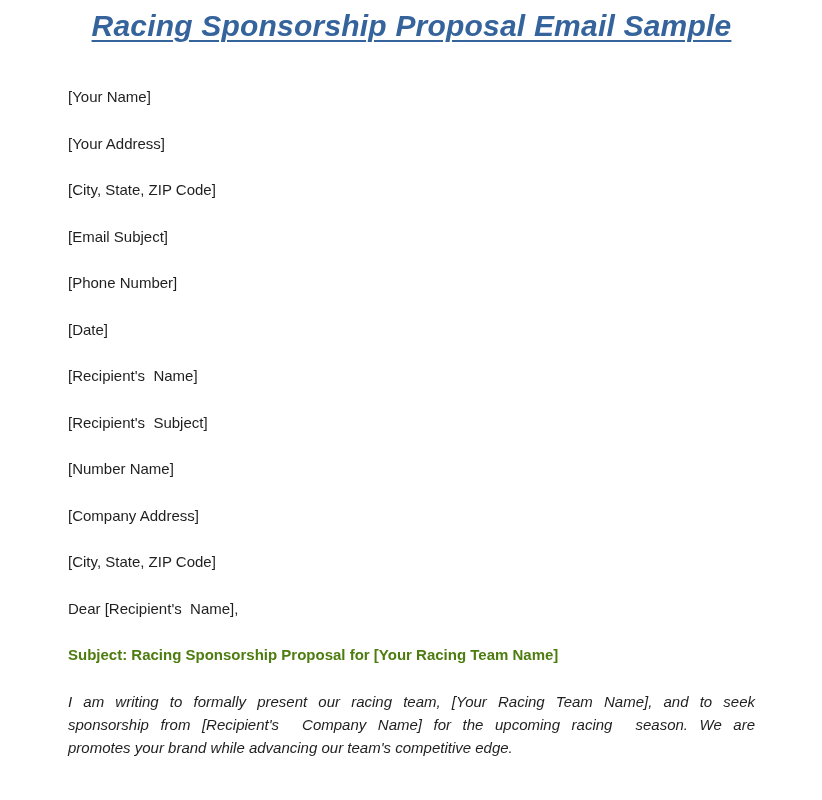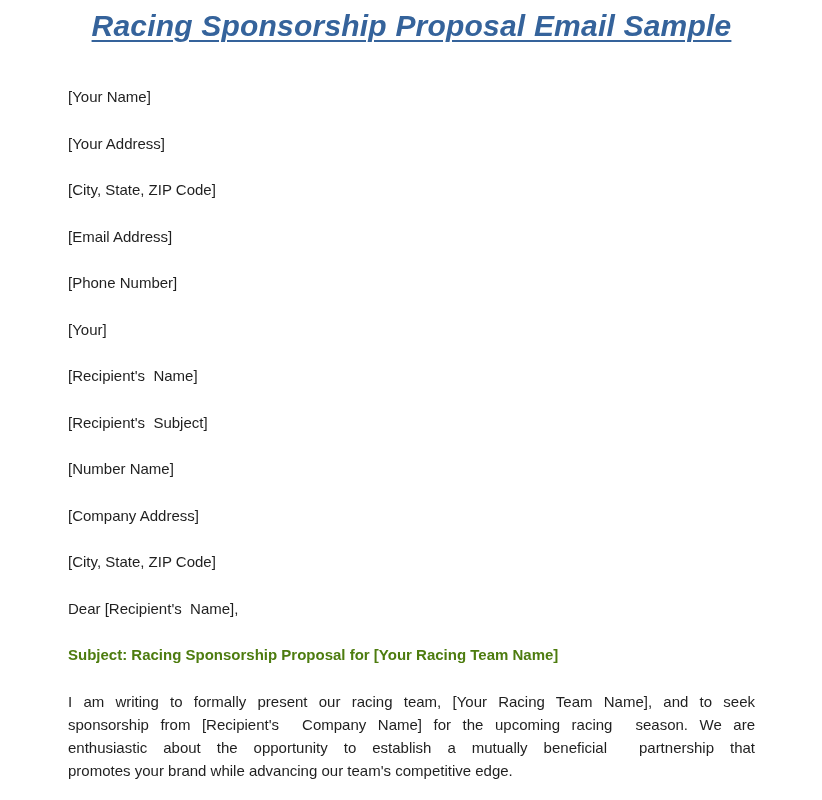--- a/index.html
+++ b/index.html
@@ -40,20 +40,21 @@
     font-size: 15px;
     line-height: 23px;
     white-space: pre-wrap;
   }
   .subject {
     font-weight: 700;
     color: #4d7c0f;
   }
   .body-para {
     margin: 0;
+    font-style: italic;
   }
   .body-line {
     font-size: 15px;
     line-height: 23px;
     text-align: justify;
     text-align-last: justify;
     white-space: pre-wrap;
   }
   .body-line.last-line {
     text-align: left;
@@ -63,34 +64,33 @@
 </head>
 <body>
 
 <div class="page">
 
   <h1 class="doc-title">Racing Sponsorship Proposal Email Sample</h1>
 
   <p class="line">[Your Name]</p>
   <p class="line">[Your Address]</p>
   <p class="line">[City, State, ZIP Code]</p>
-  <p class="line">[Email Address]</p>
+  <p class="line">[Email Subject]</p>
   <p class="line">[Phone Number]</p>
-  <p class="line">[Your]</p>
+  <p class="line">[Date]</p>
 
   <p class="line">[Recipient's  Name]</p>
   <p class="line">[Recipient's  Subject]</p>
   <p class="line">[Number Name]</p>
   <p class="line">[Company Address]</p>
   <p class="line">[City, State, ZIP Code]</p>
 
   <p class="line">Dear [Recipient's  Name],</p>
 
   <p class="line subject">Subject: Racing Sponsorship Proposal for [Your Racing Team Name]</p>
 
   <div class="body-para">
     <div class="body-line">I am writing to formally present our racing team, [Your Racing Team Name], and to seek</div>
     <div class="body-line">sponsorship from [Recipient's  Company Name] for the upcoming racing  season. We are</div>
-    <div class="body-line">enthusiastic about the opportunity to establish a mutually beneficial  partnership that</div>
     <div class="body-line last-line">promotes your brand while advancing our team's competitive edge.</div>
   </div>
 
 </div>
 
 </body></html>

